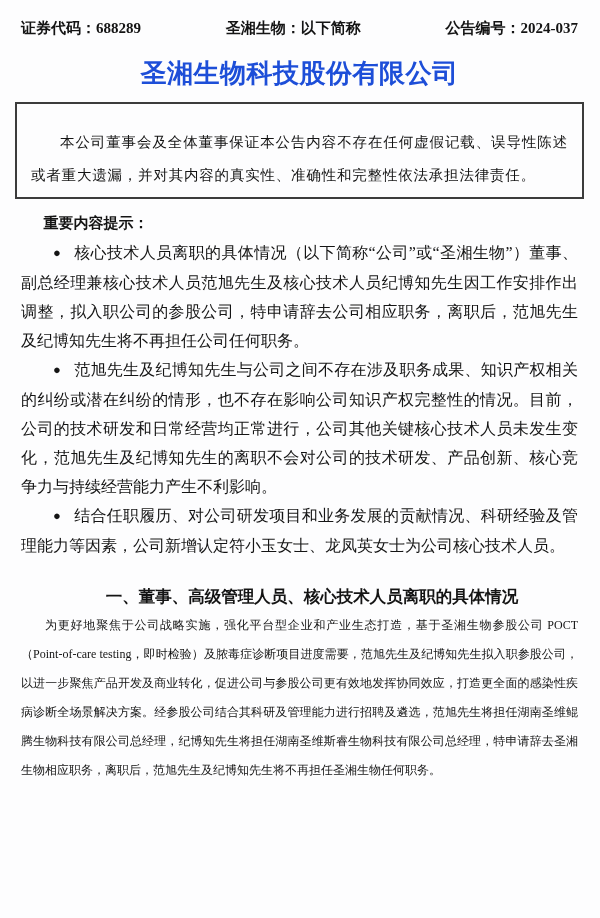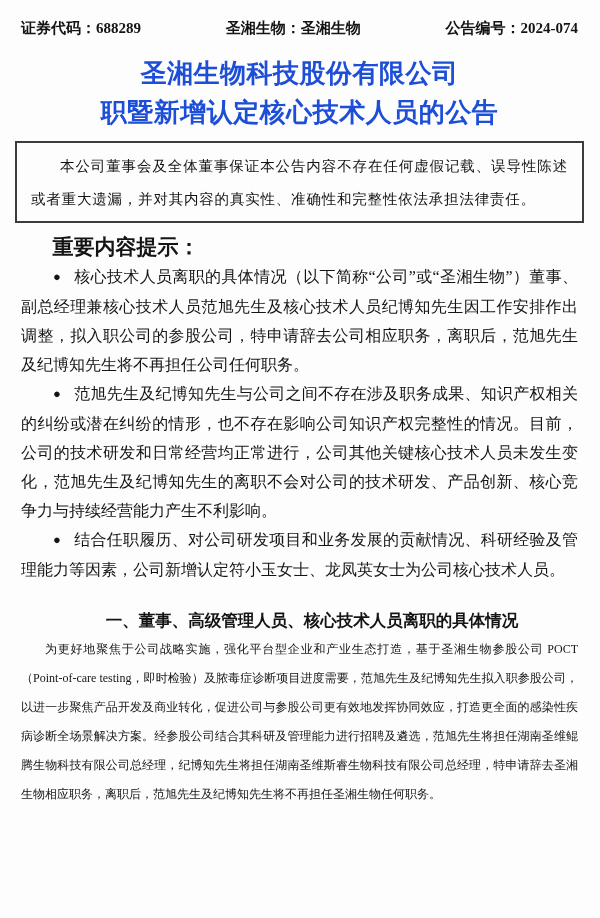--- a/index.html
+++ b/index.html
@@ -34,36 +34,36 @@
     font-size:26px;
     line-height:39px;
     letter-spacing:0.5px;
   }
   .title .tline{display:block;}
   
   .disclaimer-box{
     box-sizing:border-box;
     margin:9px -6px 0 -6px;
     border:2px solid #c2410c;
-    padding:7px 14px 5px 14px;
+    padding:22px 14px 5px 14px;
     background:transparent;
   }
   .disclaimer{
     margin:0;
     font-size:14.5px;
     line-height:33px;
     text-indent:2em;
     text-align:justify;
     letter-spacing:0.8px;
   }
   
   .notice-heading{
     margin:10px 0 0;
     font-weight:bold;
-    font-size:21px;
+    font-size:15px;
     line-height:29px;
     text-indent:1.5em;
   }
   .bullet{
     margin:0;
     font-size:16px;
     line-height:29px;
     text-indent:2em;
     text-align:justify;
   }
@@ -89,27 +89,26 @@
     text-align:justify;
   }
 </style>
 </head>
 <body style="color: rgb(20, 20, 20);">
 
 <div class="page">
 
   <div class="doc-header">
     <div class="header-item"><span>证券代码：</span><span>688289</span></div>
-    <div class="header-item"><span>圣湘生物：</span><span>圣湘生物</span></div>
-    <div class="header-item"><span>公告编号：</span><span>2024-074</span></div>
+    <div class="header-item"><span>圣湘生物：</span><span>以下简称</span></div>
+    <div class="header-item"><span>公告编号：</span><span>2024-037</span></div>
   </div>
 
   <h1 class="title" style="color: #1d4ed8;">
     <span class="tline">圣湘生物科技股份有限公司</span>
-    <span class="tline">职暨新增认定核心技术人员的公告</span>
   </h1>
 
   <div class="disclaimer-box" style="border-color: rgb(60, 60, 60);">
     <p class="disclaimer">本公司董事会及全体董事保证本公告内容不存在任何虚假记载、误导性陈述或者重大遗漏，并对其内容的真实性、准确性和完整性依法承担法律责任。</p>
   </div>
 
   <p class="notice-heading">重要内容提示：</p>
 
   <p class="bullet"><span class="dot">●</span><span>核心技术人员离职的具体情况（以下简称“公司”或“圣湘生物”）董事、副总经理兼核心技术人员范旭先生及核心技术人员纪博知先生因工作安排作出调整，拟入职公司的参股公司，特申请辞去公司相应职务，离职后，范旭先生及纪博知先生将不再担任公司任何职务。</span></p>
 

